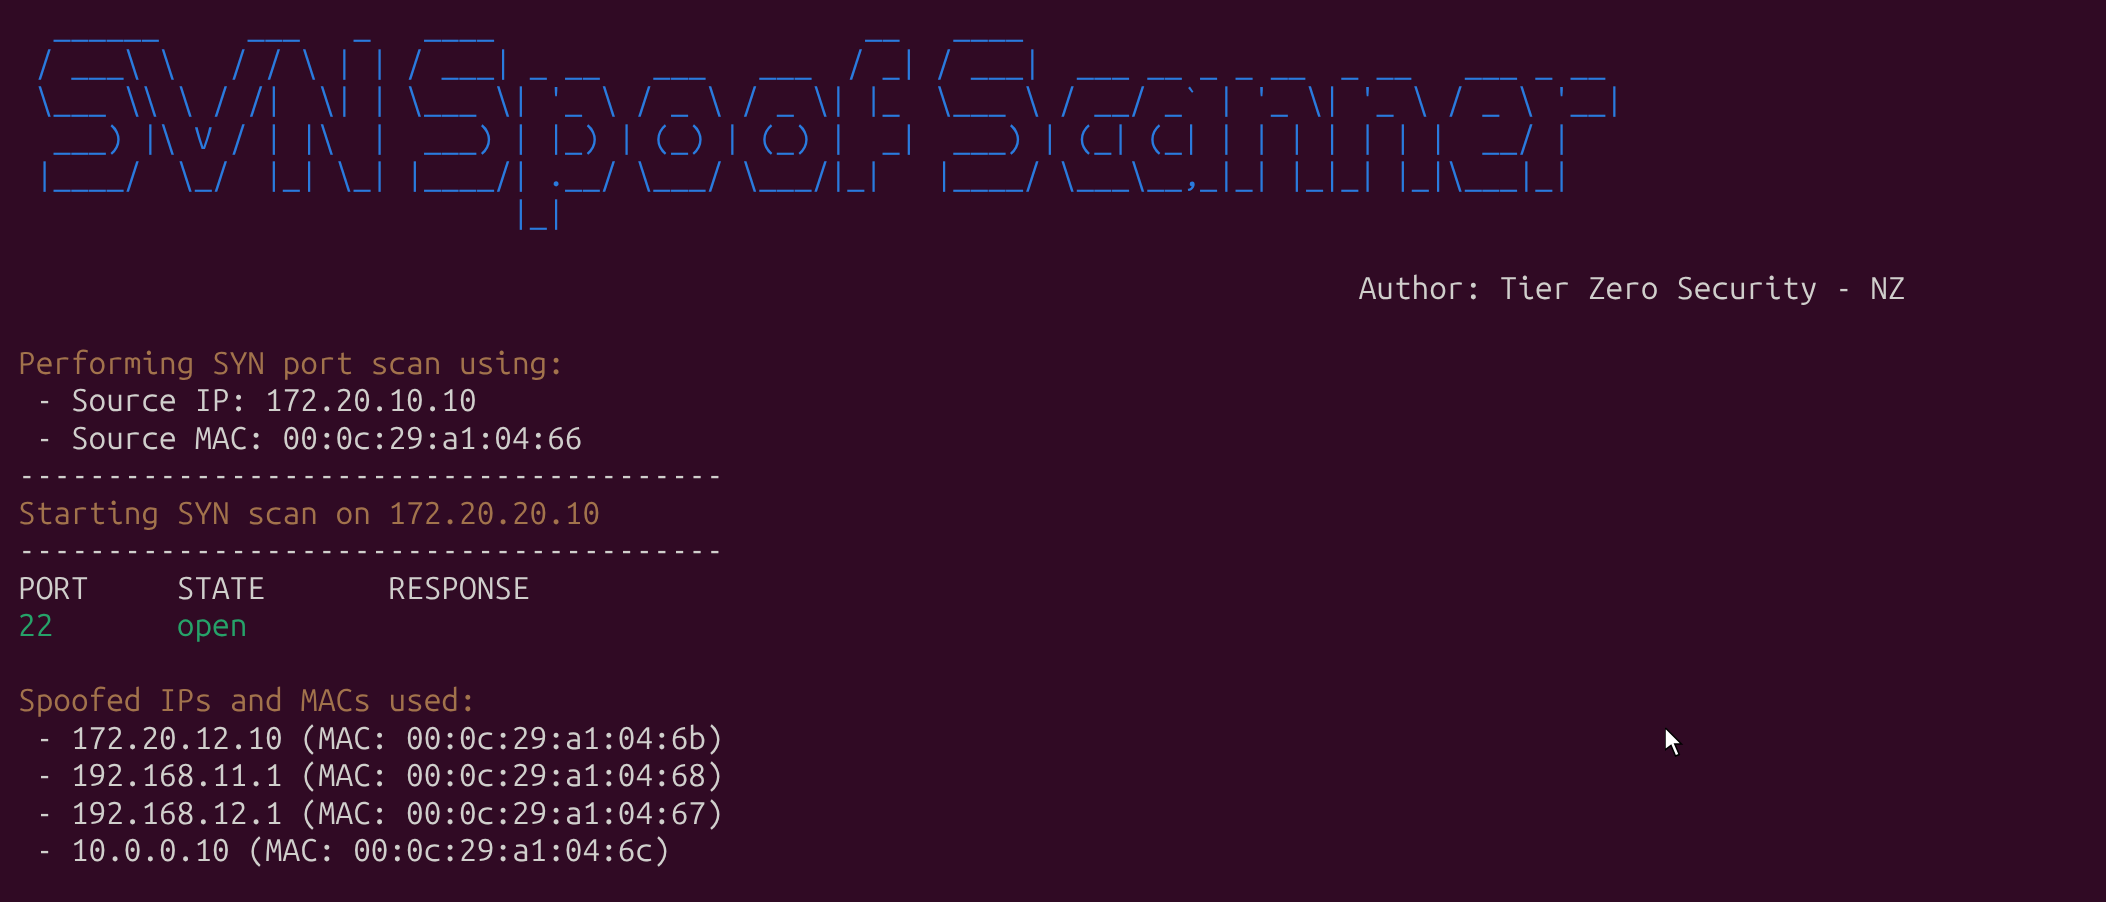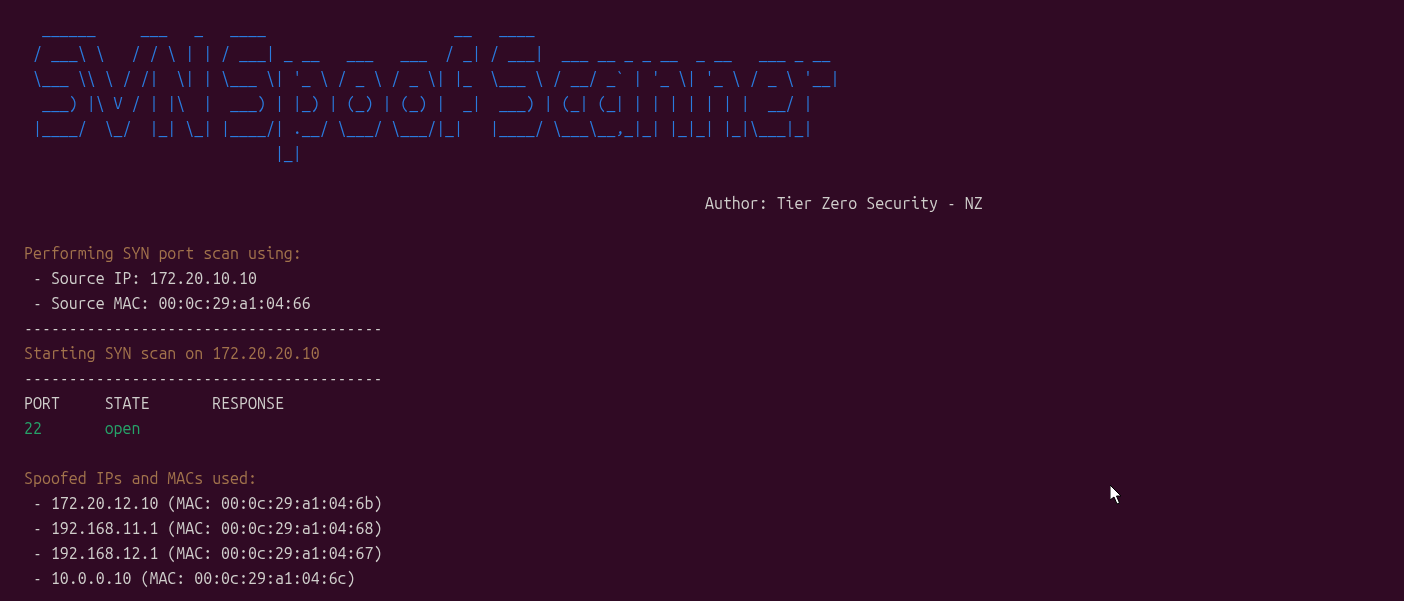--- a/index.html
+++ b/index.html
@@ -4,24 +4,24 @@
 <style>
   html, body {
     margin: 0;
     padding: 0;
     background: #300a24;
     width: 1404px;
     height: 601px;
     overflow: hidden;
   }
   pre.term {
-    margin: 16px;
+    margin: 4px;
     padding: 0 8px;
     font-family: "Ubuntu Mono", "DejaVu Sans Mono", "Liberation Mono", Menlo, Consolas, monospace;
-    font-size: 16px;
+    font-size: 21px;
     line-height: 25px;
     color: #d0cfcc;
     white-space: pre;
     letter-spacing: 0;
   }
   .c-blue    { color: #2a7bde; }
   .c-khaki   { color: #a2734c; }
   .c-green   { color: #26a269; }
   .c-default { color: #d0cfcc; }
   .cursor {

